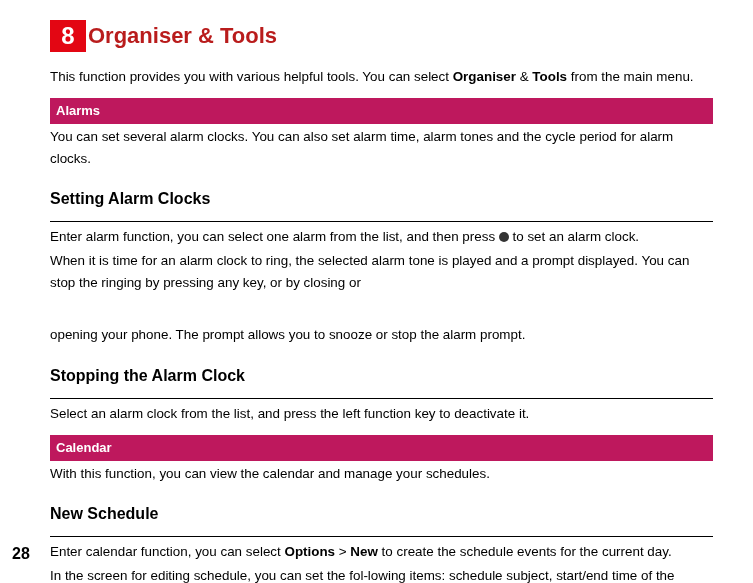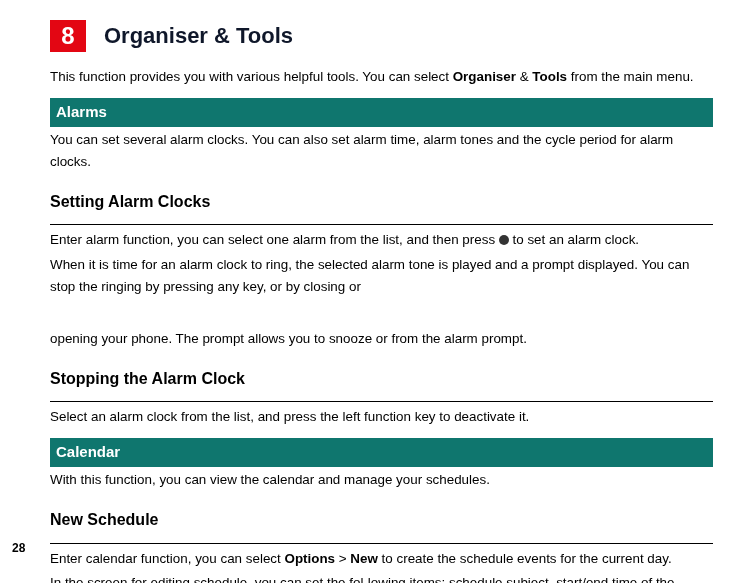--- a/index.html
+++ b/index.html
@@ -27,63 +27,63 @@
       font-size: 24px;
       width: 36px;
       height: 32px;
       display: flex;
       align-items: center;
       justify-content: center;
     }
     .chapter-title {
       font-size: 22px;
       font-weight: bold;
-      color: #0f172a;
-      margin-left: 18px;
+      color: #b91c1c;
+      margin-left: 2px;
     }
     .columns {
       display: flex;
       gap: 28px;
       flex-direction: column;
     }
     .col {
       flex: 1;
       font-size: 13.4px;
       line-height: 1.65;
       color: #000;
     }
     .col p {
       margin-bottom: 2px;
     }
     .section-bar {
-      background: #0f766e;
+      background: #be185d;
       color: #fff;
       font-weight: bold;
-      font-size: 15px;
+      font-size: 13px;
       padding: 2px 6px;
       margin-top: 10px;
       margin-bottom: 2px;
       display: block;
     }
     .subheading {
       font-weight: bold;
       font-size: 16px;
       margin-top: 16px;
       margin-bottom: 4px;
       border-bottom: 1px solid #000;
       padding-bottom: 9px;
     }
     .bold {
       font-weight: bold;
     }
     .page-num {
       position: absolute;
-      bottom: 28px;
+      bottom: 20px;
       left: 12px;
-      font-size: 12px;
+      font-size: 16px;
       font-weight: bold;
     }
     .key-icon {
       display: inline-block;
       width: 10px;
       height: 10px;
       background: #333;
       border-radius: 50%;
       vertical-align: middle;
       position: relative;
@@ -117,21 +117,21 @@
 
     <div class="subheading">Setting Alarm Clocks</div>
     <p>
       <span>Enter alarm function, you can select one alarm from the list, and then press </span><span class="key-icon"></span><span> to set an alarm clock.</span>
     </p>
 
     <p>When it is time for an alarm clock to ring, the selected alarm tone is played and a prompt displayed. You can stop the ringing by pressing any key, or by closing or</p>
   </div>
 
   <div class="col">
-    <p>opening your phone. The prompt allows you to snooze or from the alarm prompt.</p>
+    <p>opening your phone. The prompt allows you to snooze or stop the alarm prompt.</p>
 
     <div class="subheading">Stopping the Alarm Clock</div>
     <p>Select an alarm clock from the list, and press the left function key to deactivate it.</p>
 
     <div class="section-bar">
       <span>Calendar</span>
     </div>
     <p>With this function, you can view the calendar and manage your schedules.</p>
 
     <div class="subheading">New Schedule</div>

